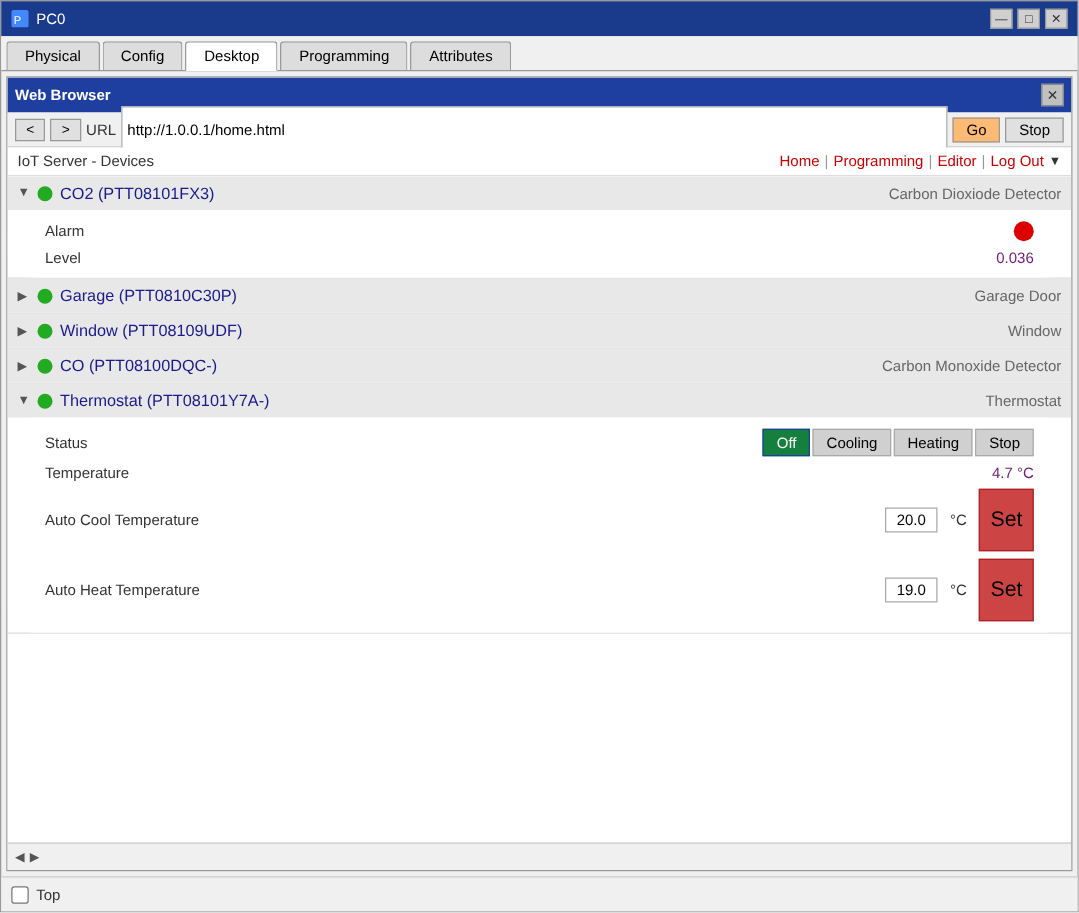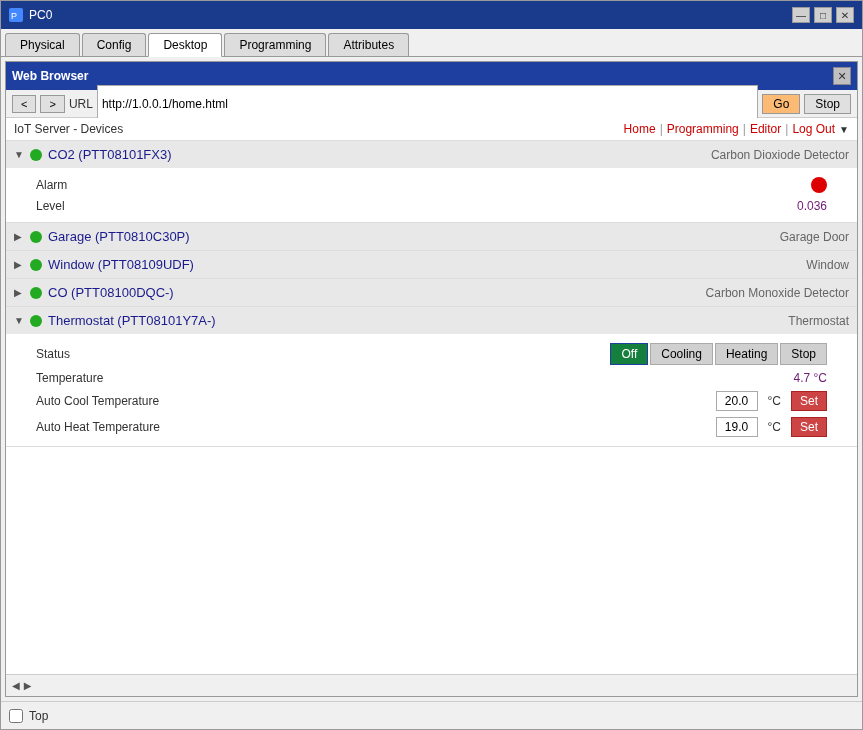--- a/index.html
+++ b/index.html
@@ -263,26 +263,26 @@
       border: 1px solid #aaa;
       font-size: 12px;
       text-align: center;
     }
     .unit-label {
       font-size: 12px;
       color: #333;
       margin: 0 4px;
     }
     .set-btn {
-      padding: 2px 8px;
+      padding: 14px 8px;
       background: #cc4444;
-      color: #ffffff;
+      color: #000000;
       border: 1px solid #aa2222;
       cursor: pointer;
-      font-size: 12px;
+      font-size: 17px;
     }
     .temp-value-right {
       display: flex;
       align-items: center;
       gap: 6px;
     }
     .scrollable-content {
       overflow-y: auto;
       max-height: 560px;
     }

